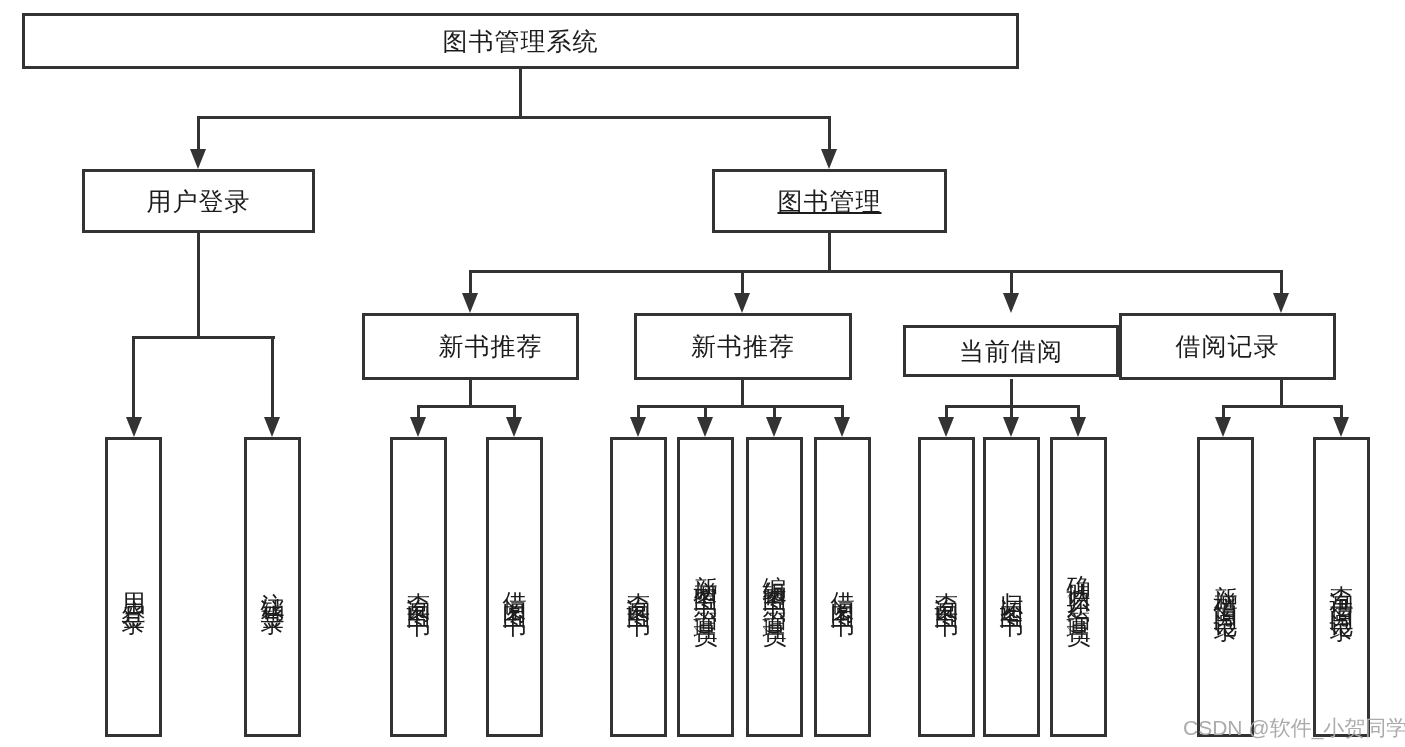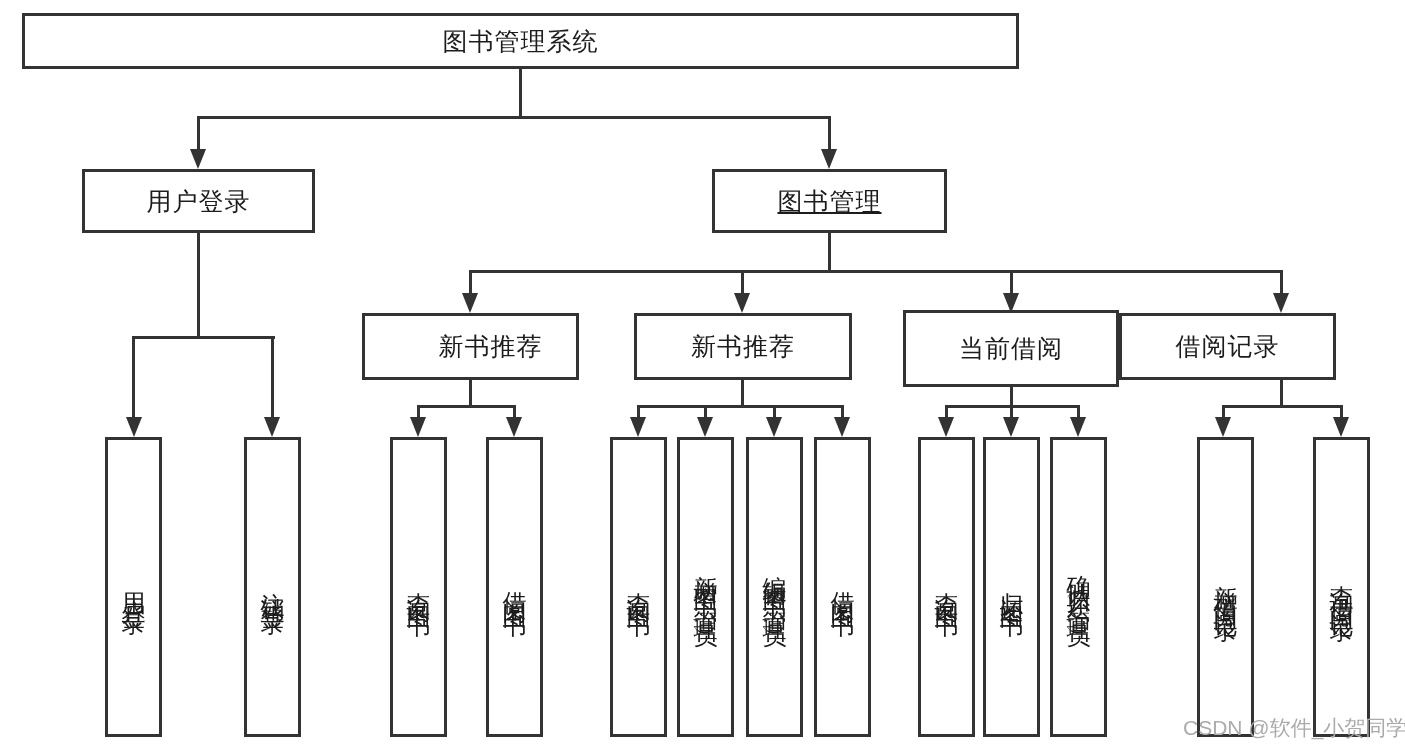--- a/index.html
+++ b/index.html
@@ -90,21 +90,21 @@
   <div class="node" style="left:712px; top:169px; width:235px; height:64px;text-decoration:underline;">
     <span class="lbl">图书管理</span>
   </div>
 
   <div class="node" style="left:362px; top:313px; width:217px; height:67px;padding-left:40px;">
     <span class="lbl">新书推荐</span>
   </div>
   <div class="node" style="left:634px; top:313px; width:218px; height:67px;">
     <span class="lbl">新书推荐</span>
   </div>
-  <div class="node" style="left:903px; top:310px; width:216px; height:77px;">
+  <div class="node" style="left:903px; top:325px; width:216px; height:52px;">
     <span class="lbl">当前借阅</span>
   </div>
   <div class="node" style="left:1119px; top:313px; width:217px; height:67px;">
     <span class="lbl">借阅记录</span>
   </div>
 
   <div class="node leaf" style="left:105px;">
     <span class="lbl">用户登录</span>
   </div>
   <div class="node leaf" style="left:244px;">

